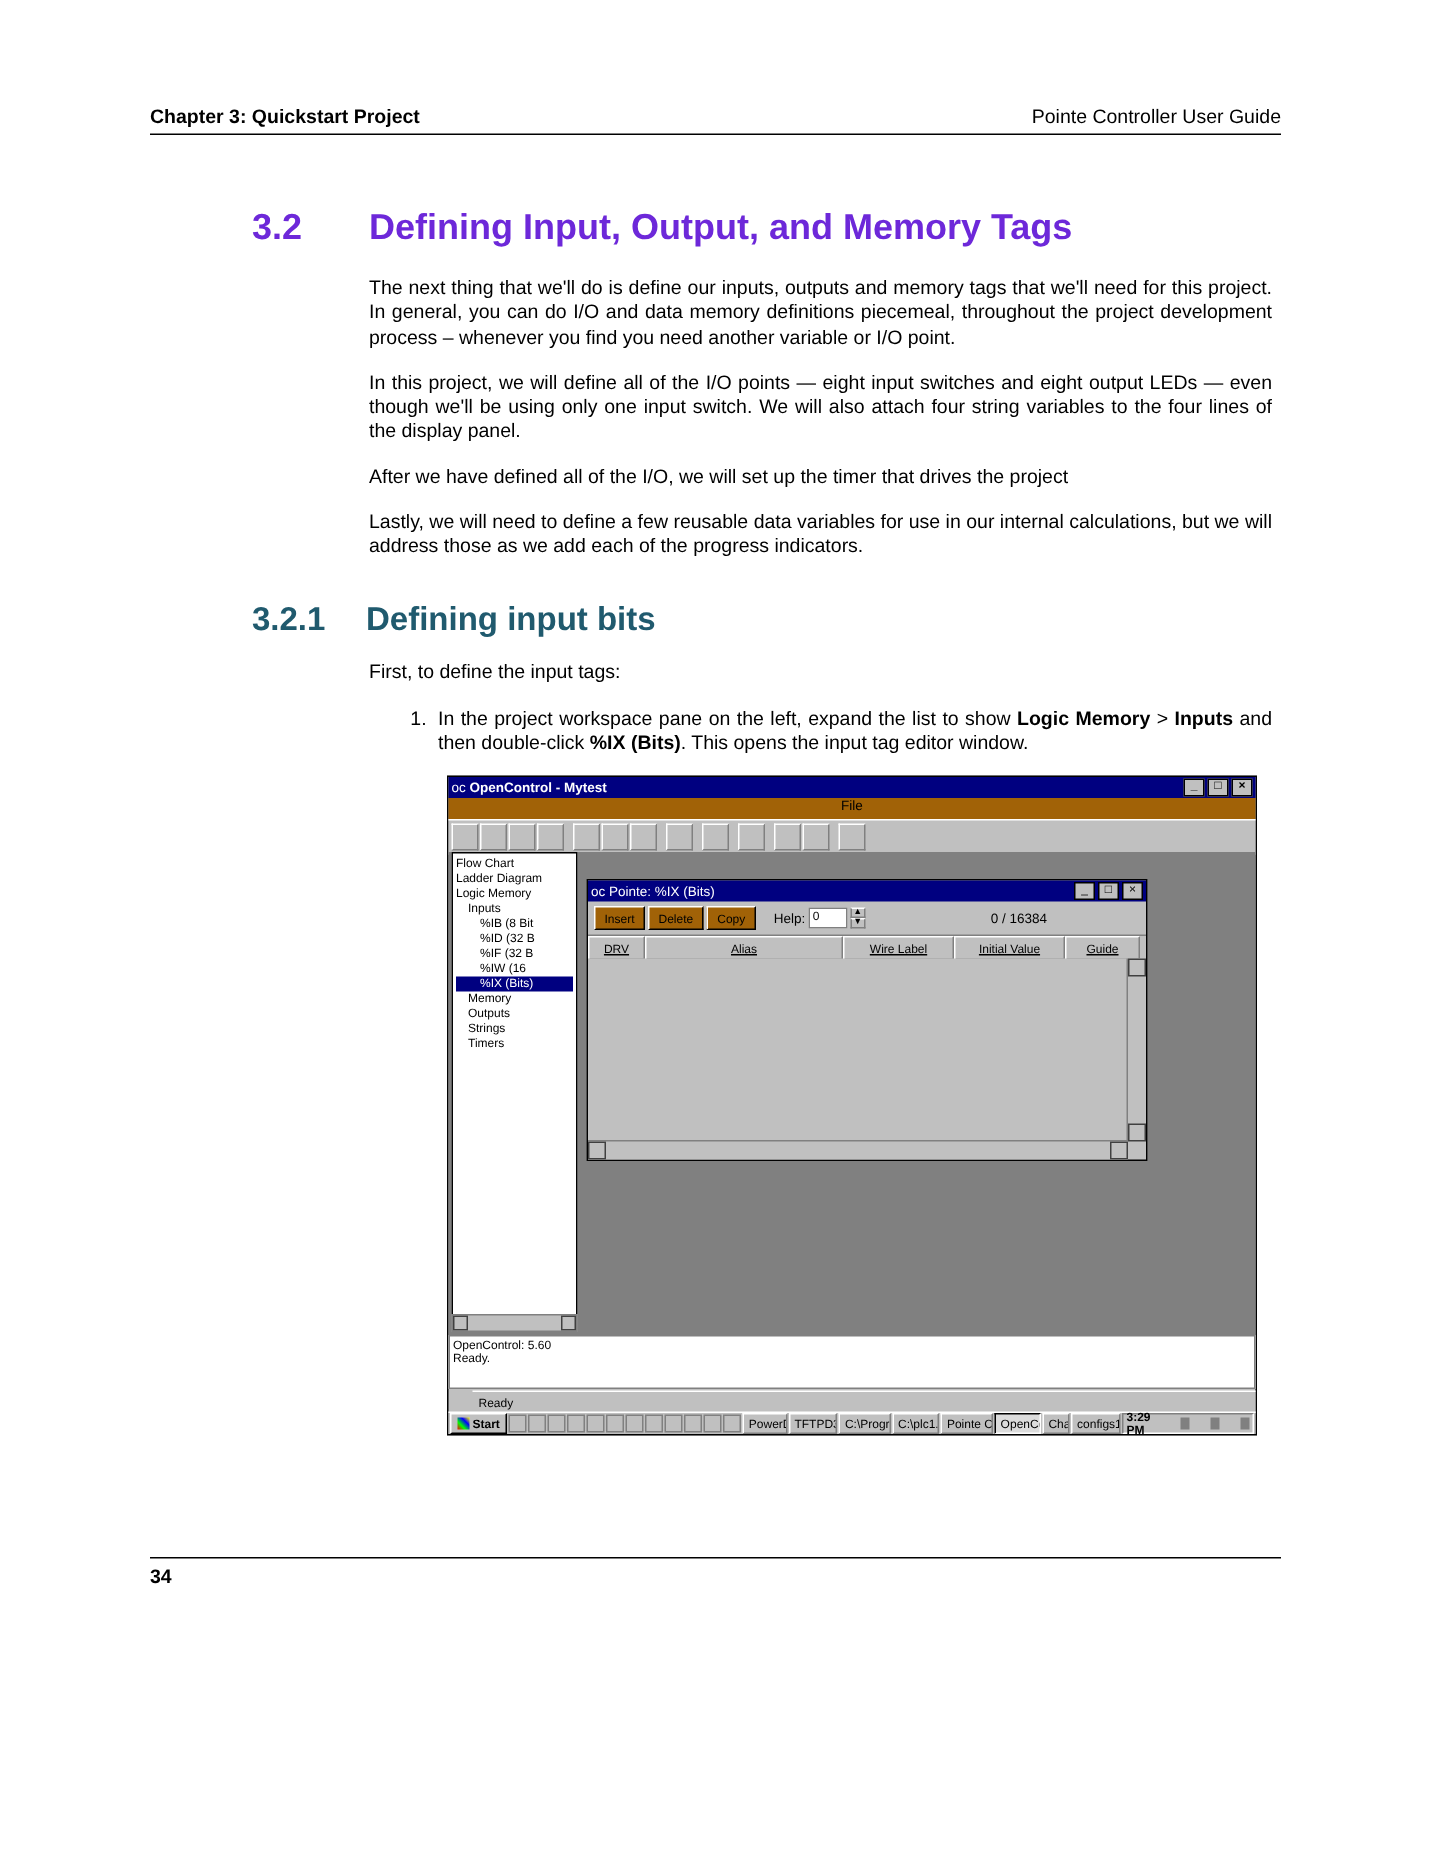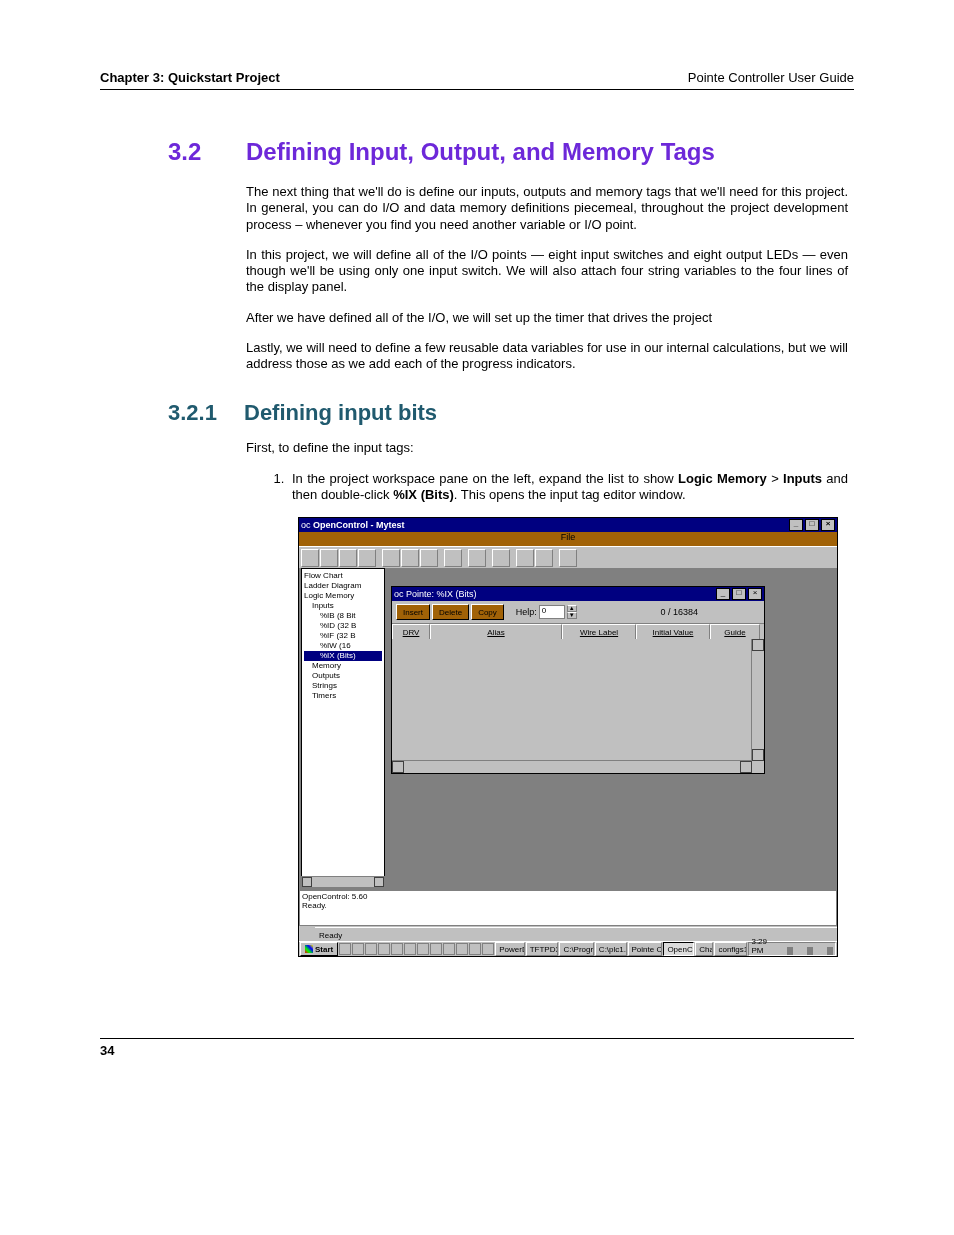--- a/index.html
+++ b/index.html
@@ -220,21 +220,21 @@
   .ql .q { width:10px; height:10px; background:#c0c0c0; border:1px solid #808080;}
   .task {
     height:12px; padding:0 3px; border:1px solid #808080;
     border-top-color:#fff; border-left-color:#fff;
     display:flex; align-items:center; max-width:62px; overflow:hidden; white-space:nowrap;
   }
   .task.active { border:1px solid #000; border-bottom-color:#fff; border-right-color:#fff; background:#dcdcdc;}
   .tray {
     margin-left:auto; height:12px; border:1px solid #808080;
     border-bottom-color:#fff; border-right-color:#fff;
-    display:flex; align-items:flex-end; gap:14px; padding:0 2px;
+    display:flex; align-items:center; gap:14px; padding:0 2px;font-weight:bold;
   }
   .tray .clock { font-size:8px; }
   .tray .ic { width:8px; height:8px; background:#808080; }
 
   .page-num {
     position: absolute;
     bottom: 56px; left: 100px;
     font-family: Verdana, sans-serif;
     font-weight: bold; font-size: 13px;
     border-top: 1px solid #000;

